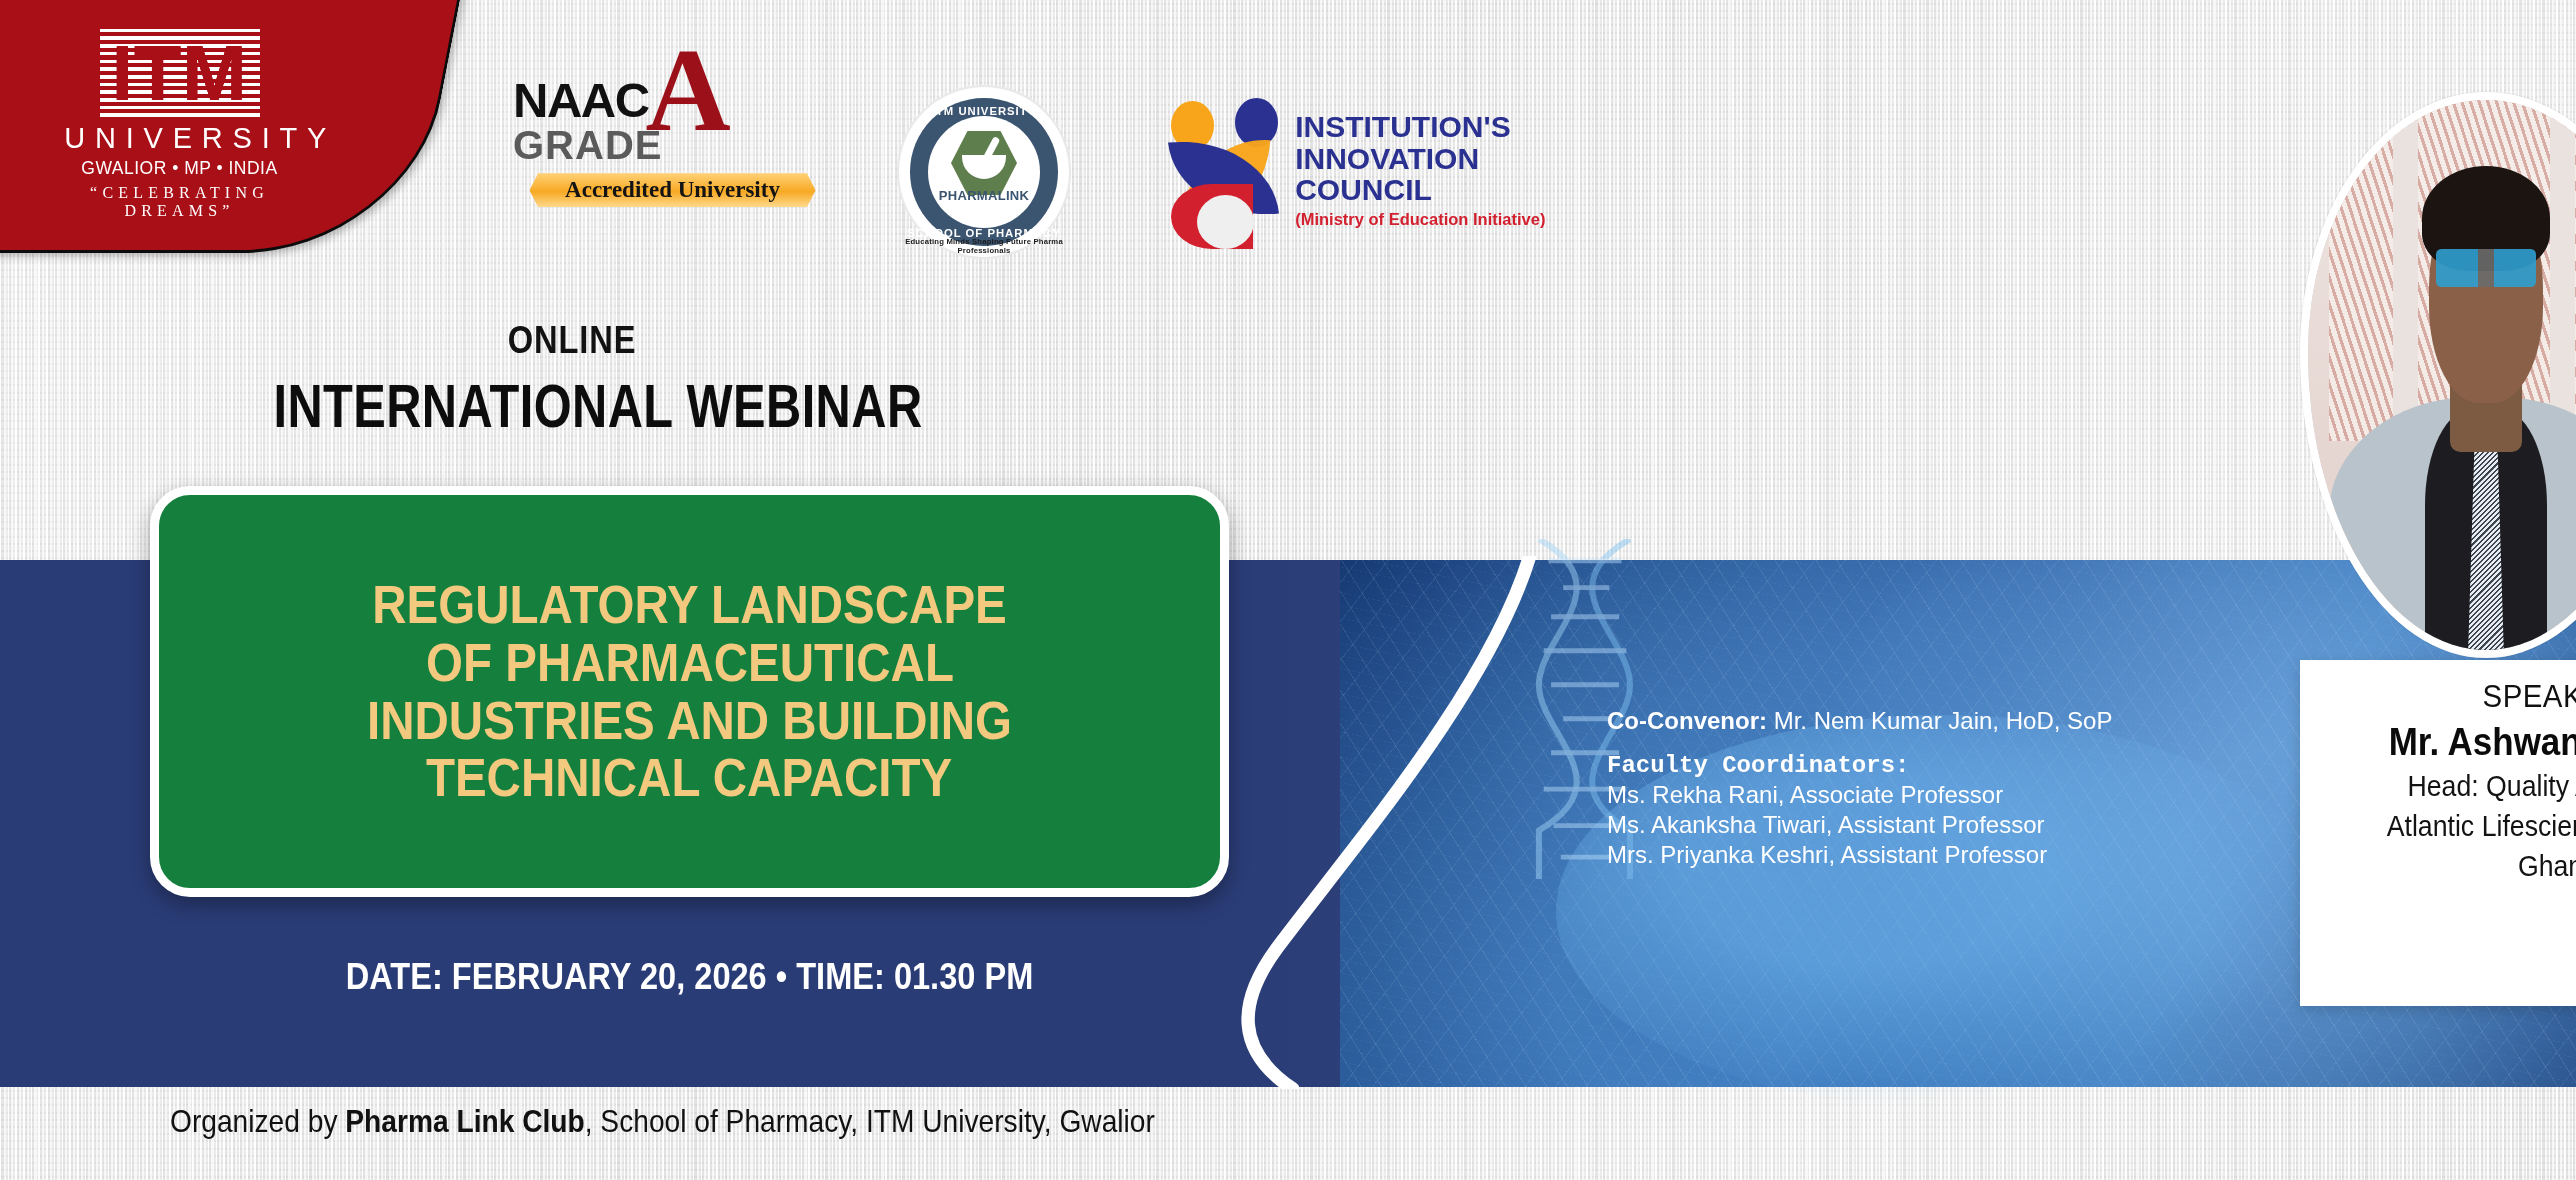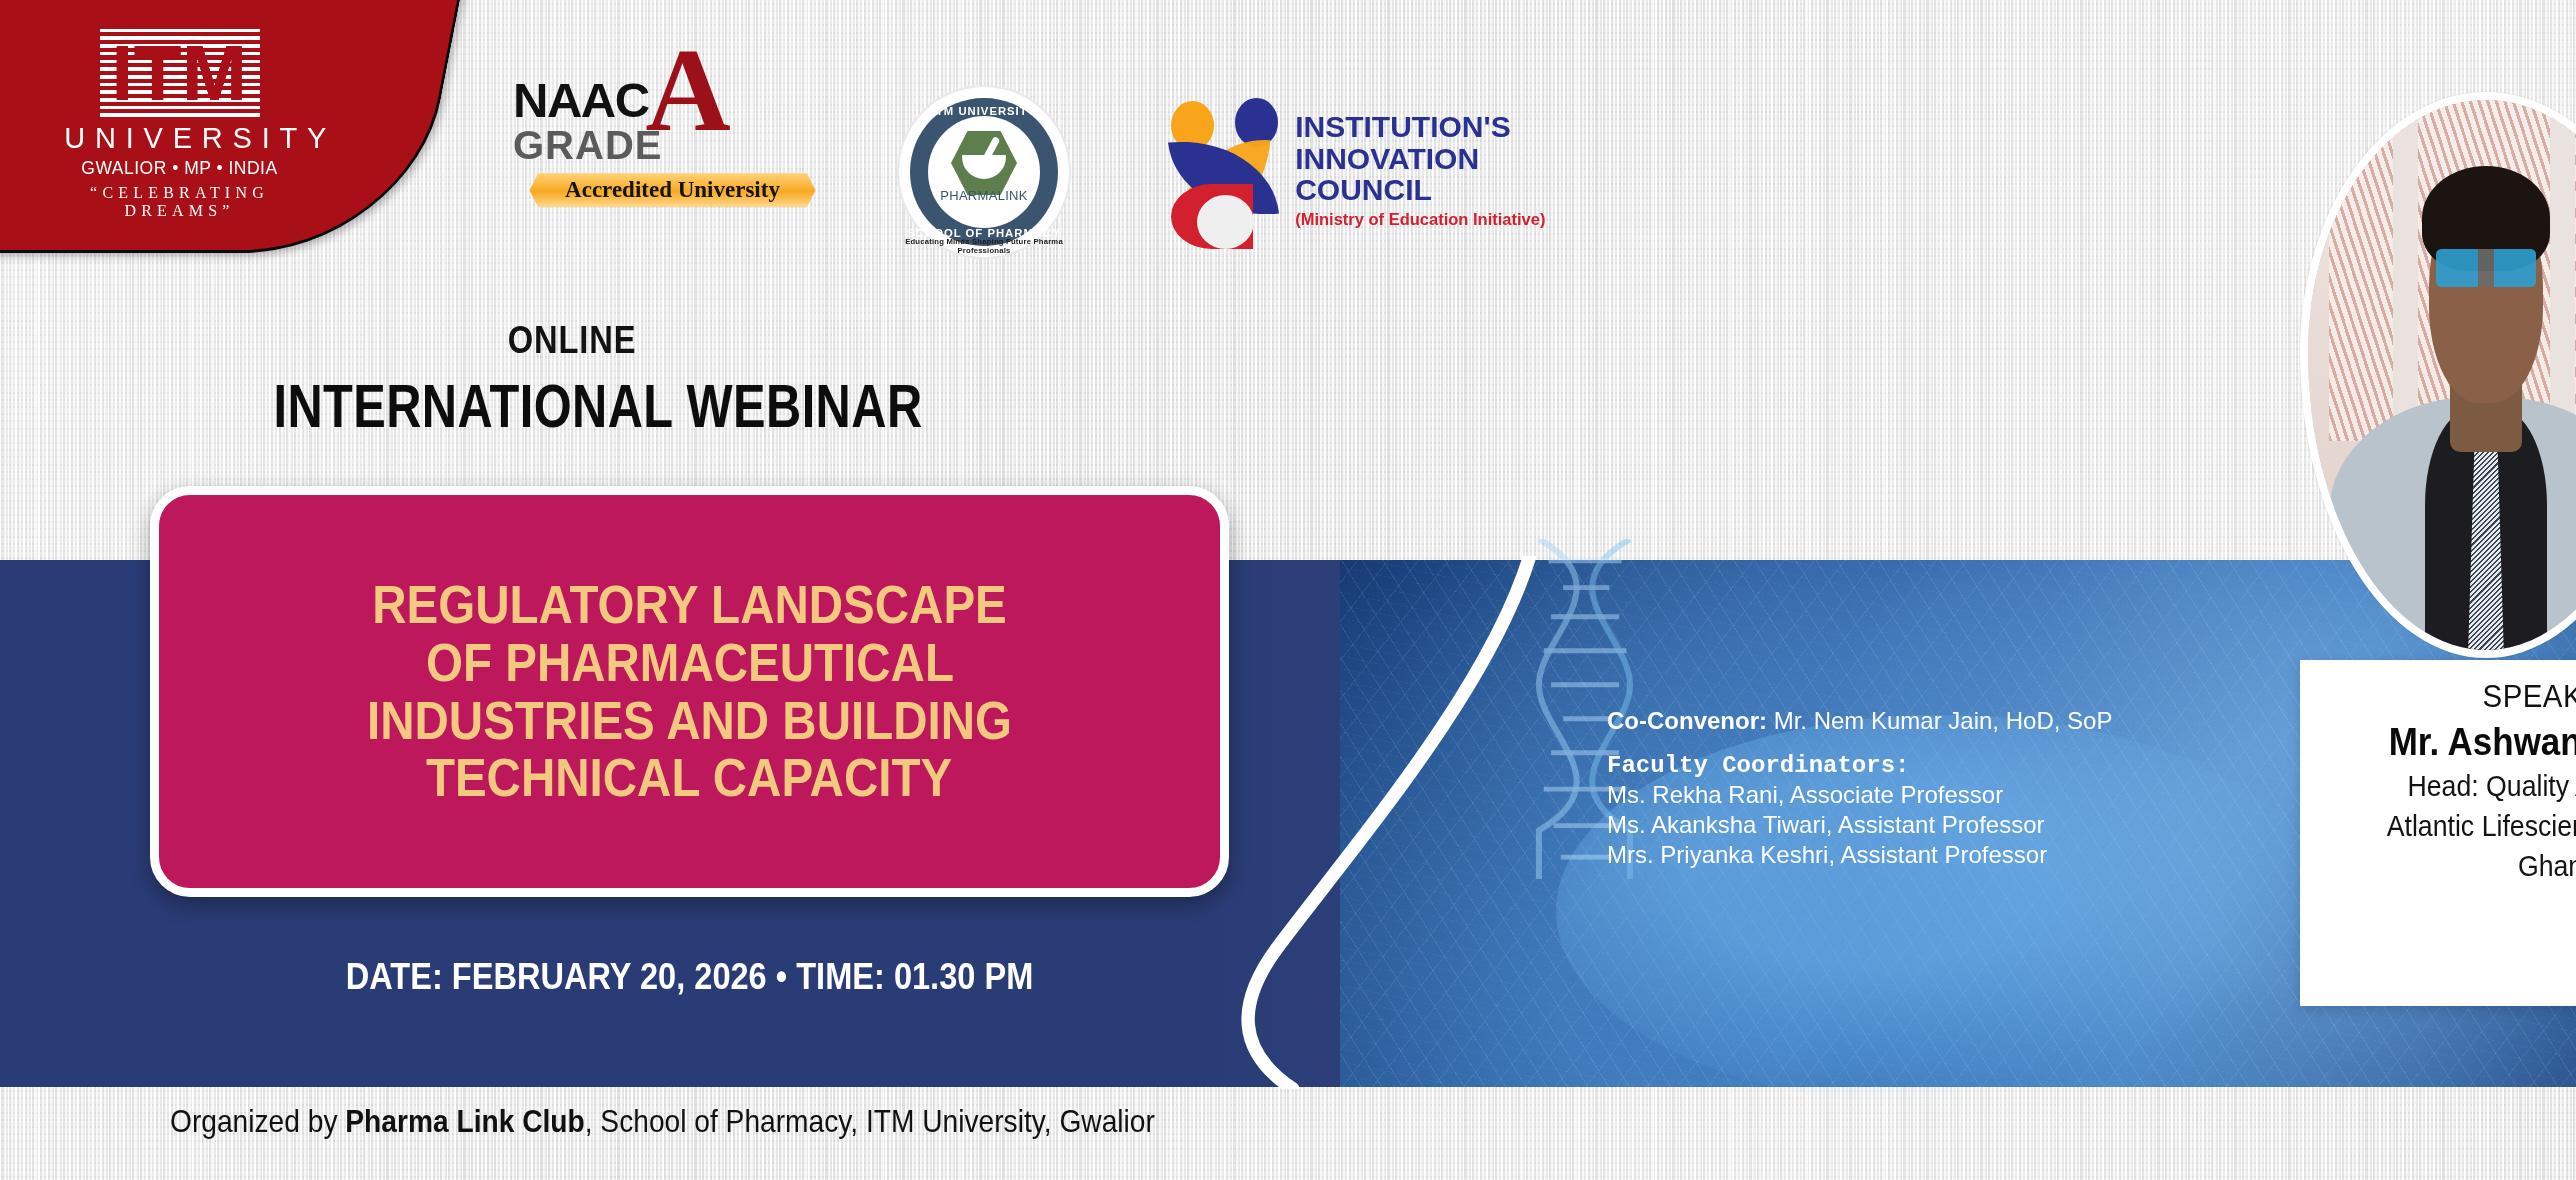--- a/index.html
+++ b/index.html
@@ -97,21 +97,21 @@
   .seal-bowl{
     position:absolute;left:50%;top:68px;transform:translateX(-50%);
     width:44px;height:24px;background:#ffffff;border-radius:0 0 23px 23px;
   }
   .seal-pestle{
     position:absolute;left:50%;top:49px;margin-left:3.1px;width:7.2px;height:29px;
     background:#ffffff;border-radius:3.6px;transform:rotate(28deg);
   }
   .seal-label{
     position:absolute;left:0;right:0;top:101px;text-align:center;
-    font-size:13px;font-weight:400;color:#3b5570;letter-spacing:0.3px;
+    font-size:13px;font-weight:700;color:#3b5570;letter-spacing:0.3px;
   }
   .seal-top-arc,.seal-bot-arc{
     position:absolute;left:0;right:0;text-align:center;color:#ffffff;
     font-size:11.3px;font-weight:700;letter-spacing:1px;
   }
   .seal-top-arc{top:17.5px;}
   .seal-bot-arc{bottom:18.5px;}
   .seal-outer-arc{
     position:absolute;left:0;right:0;bottom:2.1px;text-align:center;
     font-size:7.7px;font-weight:700;color:#1c1c1c;letter-spacing:0.2px;
@@ -177,21 +177,21 @@
   
   .curve-divider{
     position:absolute;left:1200px;top:556px;width:371px;height:533px;
     overflow:hidden;pointer-events:none;
   }
   .curve-divider svg{display:block;}
 
   
   .title-card{
     position:absolute;left:150px;top:486px;width:1079px;height:411px;
-    background:#be185d;border:9.8px solid #ffffff;border-radius:40px;
+    background:#15803d;border:9.8px solid #ffffff;border-radius:40px;
     box-shadow:0 7.2px 20.6px rgba(0,0,0,.32);
     display:flex;flex-direction:column;align-items:center;justify-content:center;
     padding:11.3px 15.5px;
   }
   .title-line{
     color:#f2c97e;font-size:54px;font-weight:700;line-height:1.07;
     letter-spacing:0px;white-space:nowrap;transform:scaleX(.88);
   }
 
   

